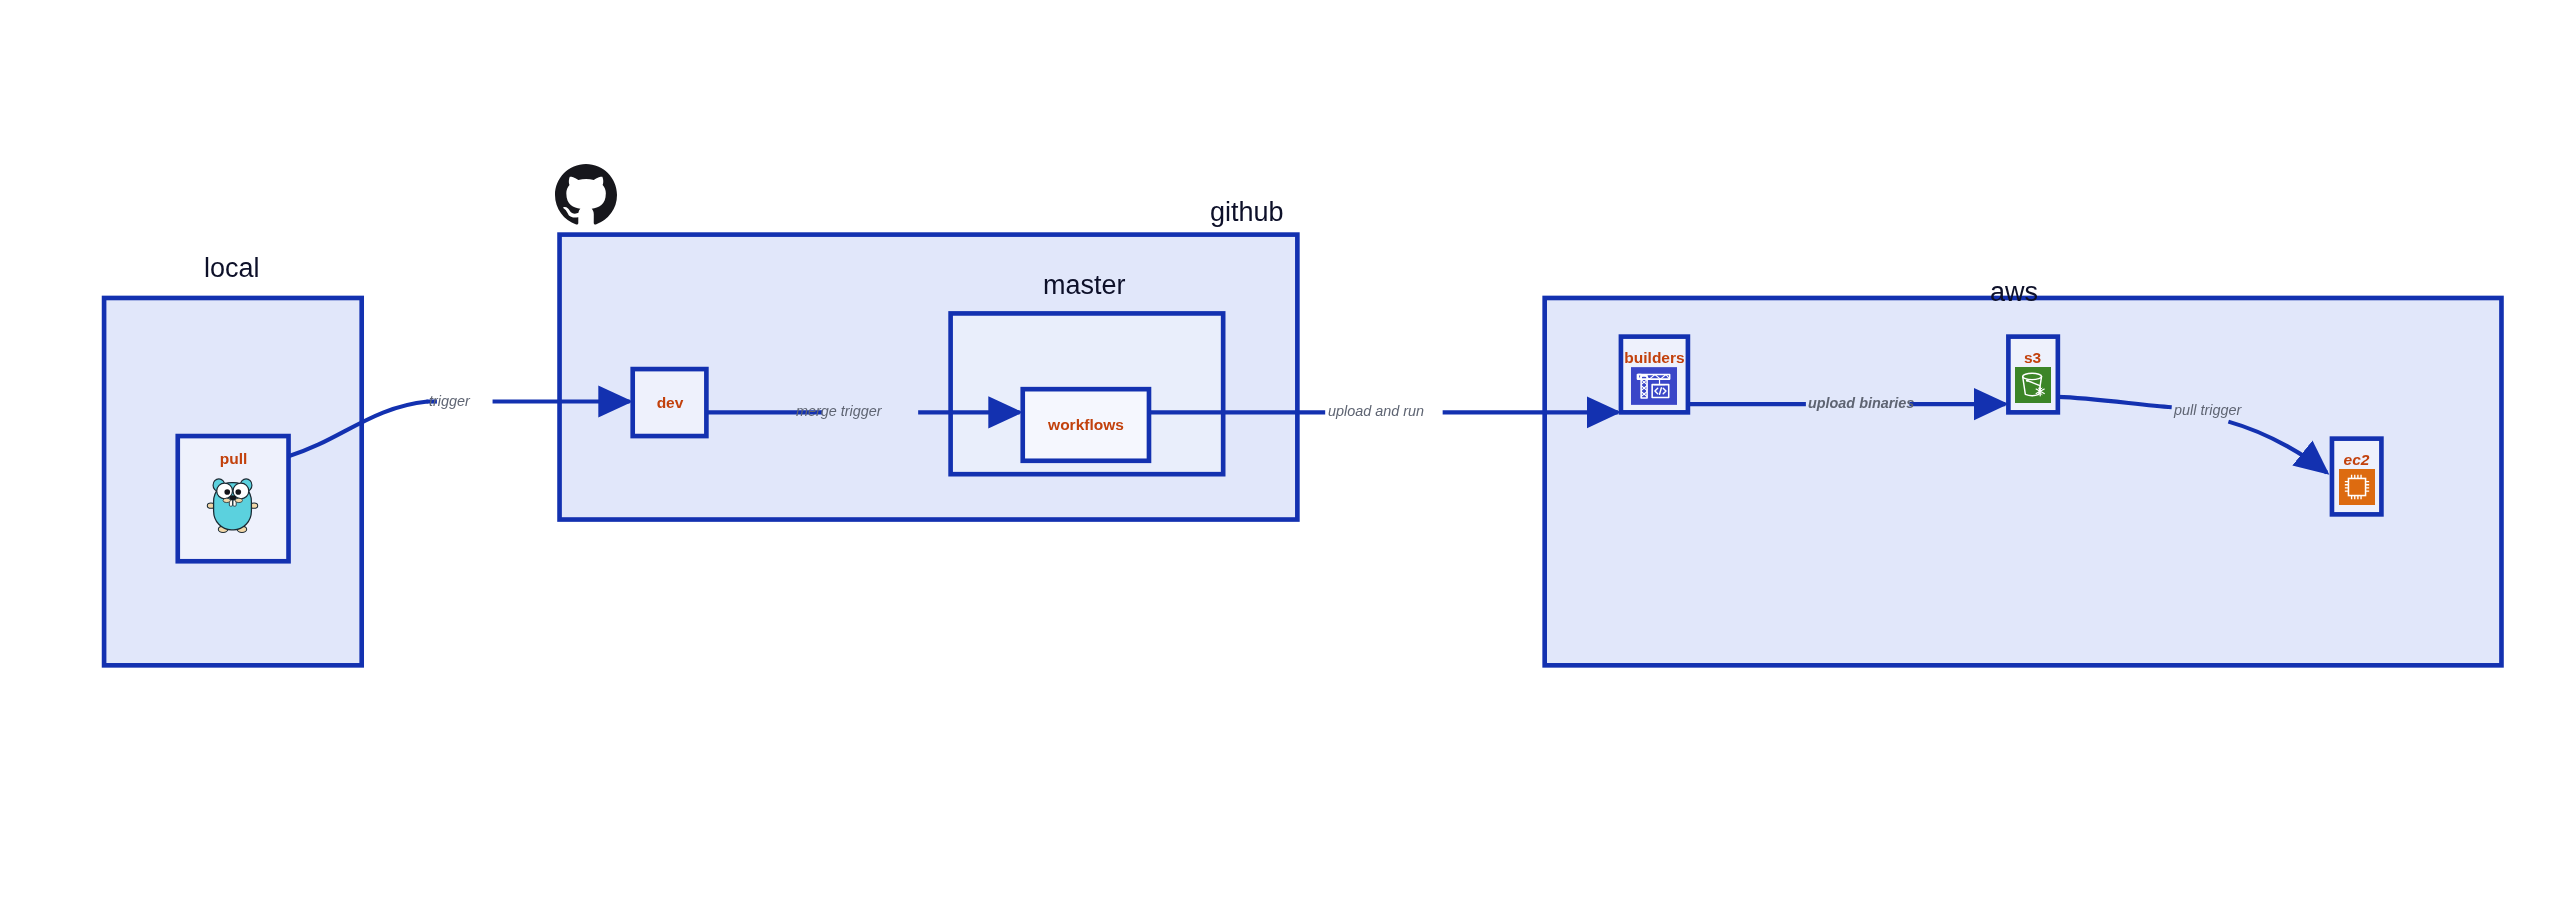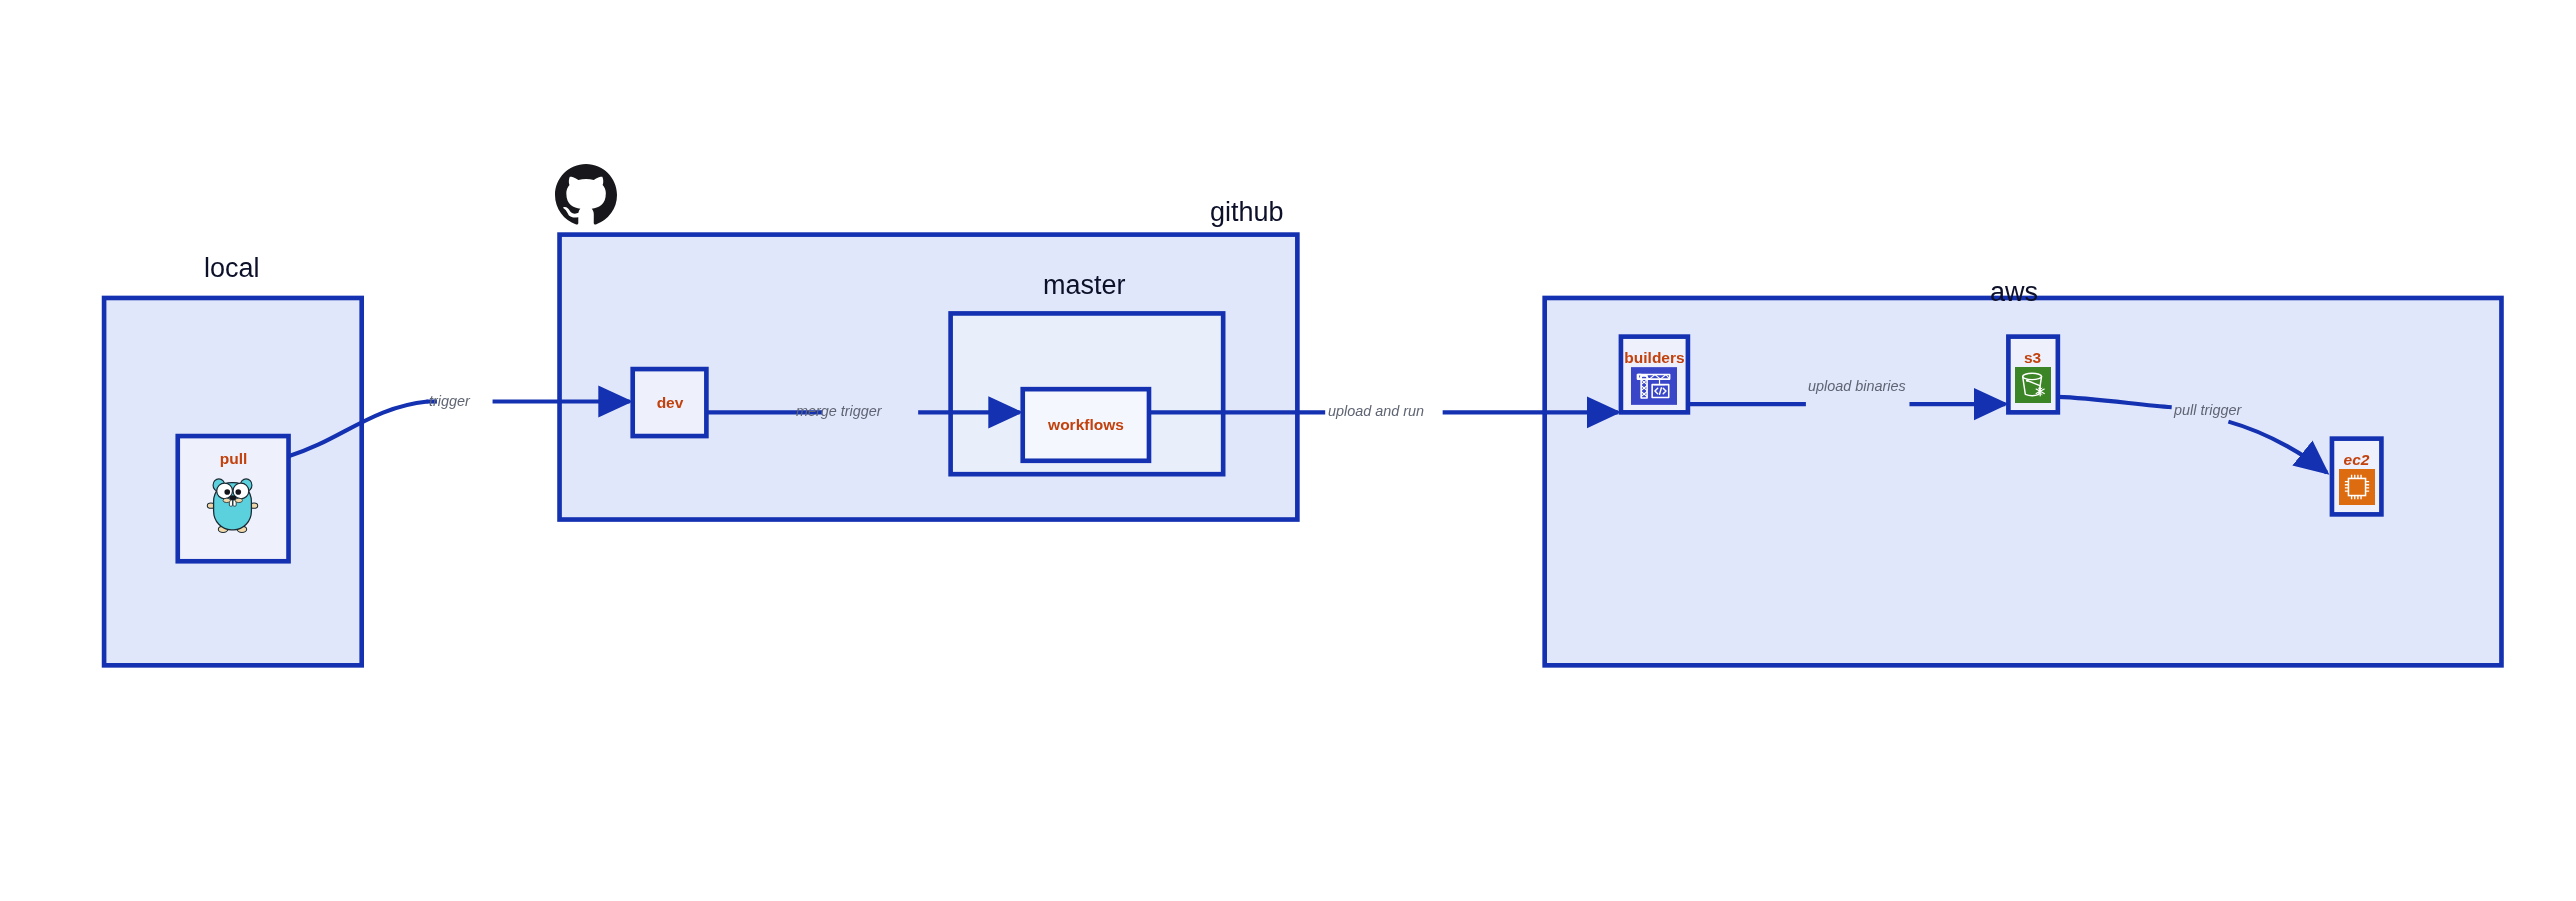--- a/index.html
+++ b/index.html
@@ -140,21 +140,21 @@
   <div class="node-label" style="left:2008px; top:350px; width:49px;">s3</div>
 
   <div class="node-label" style="left:2332px; top:452px; width:49px;font-style:italic;">ec2</div>
 
   <div class="edge-label" style="left:429px; top:394px;">trigger</div>
 
   <div class="edge-label" style="left:796px; top:404px;">merge trigger</div>
 
   <div class="edge-label" style="left:1328px; top:404px;">upload and run</div>
 
-  <div class="edge-label" style="left:1808px; top:379px;">upload binaries</div>
+  <div class="edge-label" style="left:1808px; top:396px;font-weight:bold;">upload binaries</div>
 
   <div class="edge-label" style="left:2174px; top:403px;">pull trigger</div>
 
 
   <div class="icon-box" style="left:555px; top:164px; width:62px; height:62px;">
     <svg viewBox="0 0 16 16" width="62" height="62" aria-hidden="true">
       <path fill="#17171c" d="M8 0C3.58 0 0 3.58 0 8c0 3.54 2.29 6.53 5.47 7.59.4.07.55-.17.55-.38
         0-.19-.01-.82-.01-1.49-2.01.37-2.53-.49-2.69-.94-.09-.23-.48-.94-.82-1.13-.28-.15-.68-.52-.01-.53.63-.01
         1.08.58 1.23.82.72 1.21 1.87.87 2.33.66.07-.52.28-.87.51-1.07-1.78-.2-3.64-.89-3.64-3.95
         0-.87.31-1.59.82-2.15-.08-.2-.36-1.02.08-2.12 0 0 .67-.21 2.2.82.64-.18 1.32-.27 2-.27.68 0

